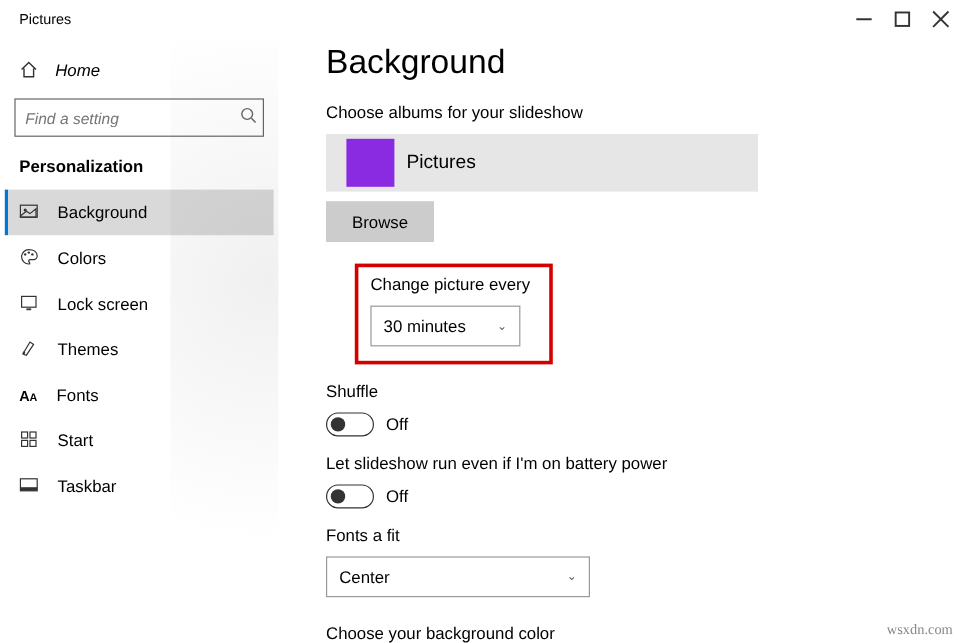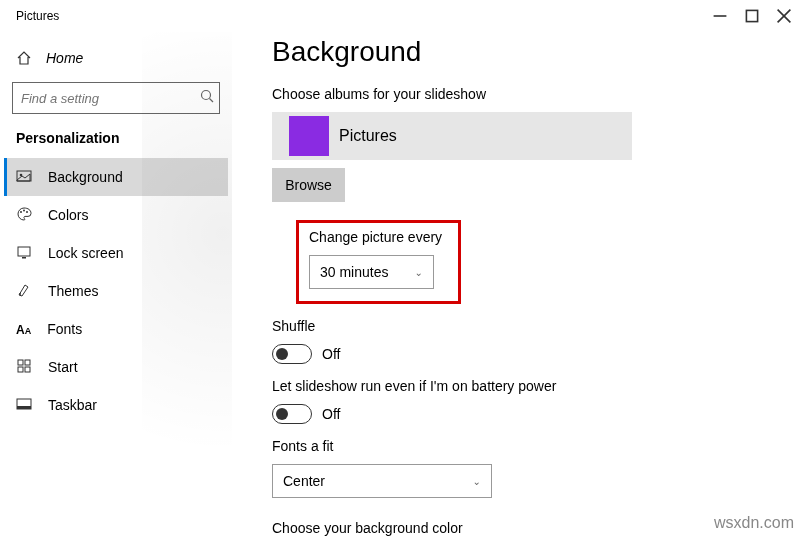--- a/index.html
+++ b/index.html
@@ -19,33 +19,33 @@
     .searchbox input { flex:1; border:none; outline:none; font-size:13px; color:#4d7c0f; font-style: italic; }
     .section-head { font-size: 14px; font-weight: 600; padding: 6px 12px 12px 12px; }
     .navitem { display:flex; align-items:center; height:38px; padding:0 12px; gap:16px; font-size:14px; cursor:pointer; }
     .navitem.active { background: linear-gradient(to right, #0078d7 0, #0078d7 3px, #d9d9d9 3px); }
     
     .main { flex:1; padding: 0 24px 0 40px; overflow-y: auto; }
     .page-title { font-size: 28px; font-weight: 400; margin: 4px 0 18px 0; }
     .label { font-size: 14px; margin: 6px 0 10px 0; }
     .albumrow { display:flex; align-items:center; background:#e6e6e6; height:48px; width: 360px; padding:17px; gap:10px; }
     .thumb { width:40px; height:40px; background:#8a2be2; }
-    .browsebtn { margin-top:8px; width:73px; height:34px; background:#ccc; border:none; font-size:14px; display:flex; align-items:center; justify-content:center; }
+    .browsebtn { margin-top:8px; width:90px; height:34px; background:#ccc; border:none; font-size:14px; display:flex; align-items:center; justify-content:center; }
     
     .redbox { border: 3px solid #d40000; padding: 6px 16px 12px 10px; margin-top: 18px; display:inline-block;margin-left:24px; }
     .dropdown { display:inline-flex; align-items:center; border:1px solid #999; height:34px; padding:0 10px; font-size:14px; gap:26px; background:#fff; min-width:100px; justify-content:space-between;}
     .dropdown.wide { width:220px; }
     .chev { font-size:10px; color:#666; }
     
     .toggle-row { display:flex; align-items:center; gap:10px; margin:4px 0 14px 0; }
     .toggle { width:40px; height:20px; border:1px solid #333; border-radius:10px; position:relative; background:#fff; }
     .toggle::after { content:""; position:absolute; left:3px; top:3px; width:12px; height:12px; background:#333; border-radius:50%; }
     .toggle-label { font-size:14px; }
     
-    .watermark { position:absolute; right:6px; bottom:4px; font-size:16px; color:#888; }
+    .watermark { position:absolute; right:6px; bottom:4px; font-size:12px; color:#888;font-family:Liberation Serif, serif; }
     svg { width:16px; height:16px; }
   </style>
 </head>
 <body>
 
 <div class="titlebar">
   <span>Pictures</span>
   <div class="winctrls">
     <div class="winbtn">
       <svg viewBox="0 0 10 10">

